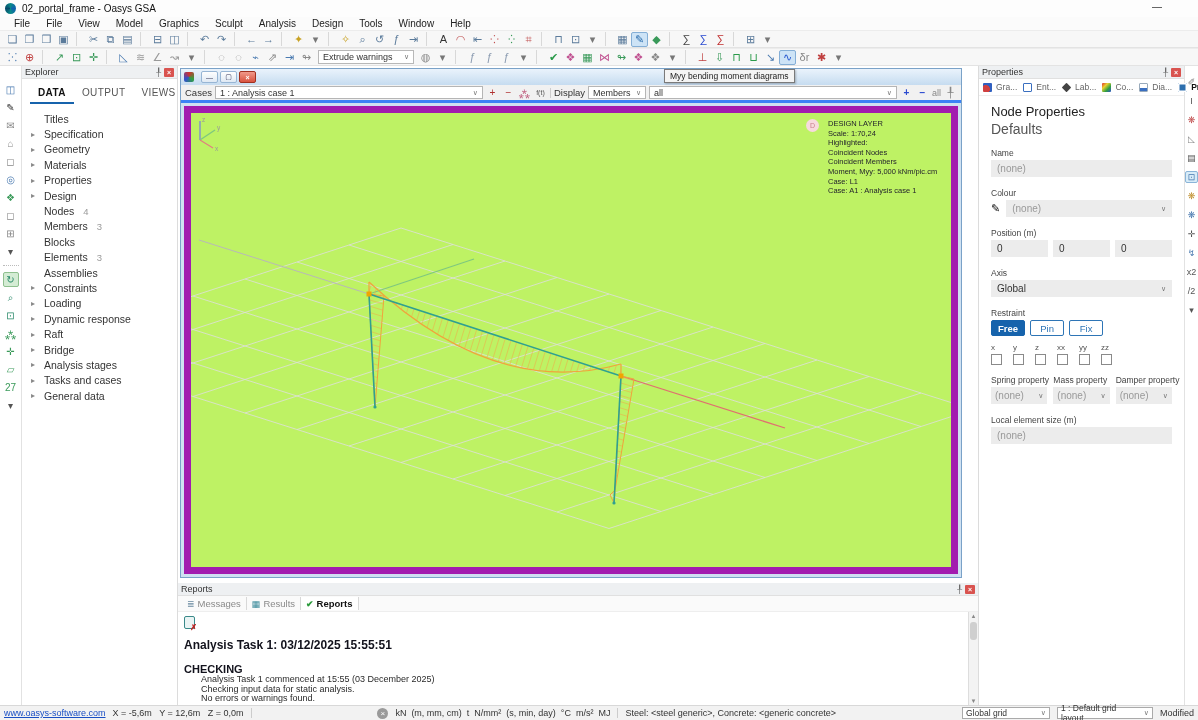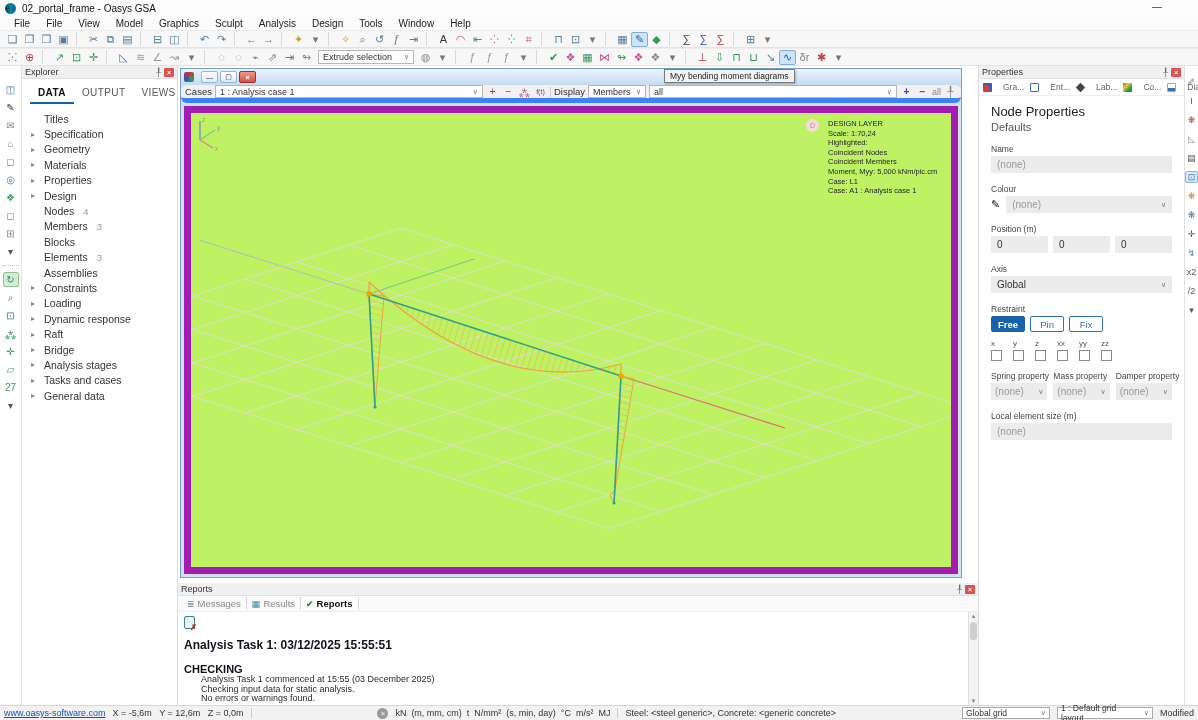--- a/index.html
+++ b/index.html
@@ -54,21 +54,21 @@
   .tl{margin-left:2px;}
   .tc{margin-left:9px;color:#9a9a9a;font-size:9.5px;}
 
   
   .gwin{position:absolute;left:180px;top:68px;width:782px;height:510px;background:#cfe1f2;border:1px solid #7aa2c8;}
   .gw-title{height:16px;display:flex;align-items:center;background:linear-gradient(#eaf3fc,#c6dcf0);font-size:9.5px;color:#1a1a2a;padding:0 3px;}
   .gw-icon{width:10px;height:10px;background:conic-gradient(#d03030,#30a040,#3050d0,#d03030);border-radius:2px;margin-right:5px;flex:none;}
   .gw-title .t{flex:1;}
   .wbtn{width:17px;height:12px;border:1px solid #97b5d4;background:linear-gradient(#fefefe,#dfe9f4);border-radius:2px;font-size:7px;color:#335;display:flex;align-items:center;justify-content:center;margin-left:2px;}
   .wbtn.close{background:linear-gradient(#f0998a,#d9533f);border-color:#a03020;color:#fff;font-weight:bold;}
-  .gw-cases{height:18px;background:#f1f1f1;border-bottom:5px solid #3b82f6;display:flex;align-items:center;font-size:9.5px;color:#333;padding:0 4px;gap:3px;border-radius:6px;}
+  .gw-cases{height:18px;background:#f1f1f1;border-bottom:3px solid #3b82f6;display:flex;align-items:center;font-size:9.5px;color:#333;padding:0 4px;gap:3px;}
   .box{background:#fff;border:1px solid #b5b5b5;height:13px;font-size:9px;color:#333;display:flex;align-items:center;padding:0 4px;justify-content:space-between;gap:4px;}
   .chev{font-size:7px;color:#777;}
   .cbi{width:13px;text-align:center;font-size:10px;flex:none;}
   .gw-canvas{position:absolute;left:3px;top:37px;right:3px;bottom:3px;background:#bef264;border:7px solid #a21caf;overflow:hidden;}
   .gw-canvas svg{position:absolute;left:0;top:0;}
 
   .anno{position:absolute;left:615px;top:6px;width:155px;font-size:7.5px;line-height:9.6px;color:#24242c;}
   .anno .badge{position:absolute;left:0;top:0;width:13px;height:13px;border-radius:50%;background:#f7dade;color:#c87f8c;font-size:7px;display:flex;align-items:center;justify-content:center;}
   .anno .lines{margin-left:22px;}
   .triad{position:absolute;left:5px;bottom:5px;width:36px;height:40px;}
@@ -88,33 +88,33 @@
   .rep-h2{margin-top:11px;font-size:11px;font-weight:bold;color:#12121c;}
   .rep-line{margin-left:17px;font-size:9px;color:#2a2a2a;line-height:9.6px;}
   .rep-line:first-of-type{margin-top:4px;}
   .rep-scroll{position:absolute;right:0;top:29px;bottom:0;width:10px;background:#f3f3f3;border-left:1px solid #ddd;display:flex;flex-direction:column;align-items:center;justify-content:space-between;padding:1px 0;}
   .rs-arrow{font-size:6px;color:#888;}
   .rs-thumb{position:absolute;top:10px;left:1px;width:7px;height:18px;background:#cfcfcf;border-radius:3px;}
 
   
   .props{position:absolute;left:978px;top:66px;width:206px;bottom:15px;background:#fff;border-left:1px solid #dcdcdc;}
   .ptabs{height:17px;display:flex;align-items:center;padding:0 3px;font-size:8.5px;color:#666;border-bottom:1px solid #eee;gap:2px;}
-  .ptab{display:flex;align-items:center;gap:11px;padding:1px 1px;}
+  .ptab{display:flex;align-items:center;gap:4px;padding:1px 1px;}
   .ptab.active .ptlabel{color:#111;font-weight:bold;}
   .ptab.sep{width:1px;height:10px;background:#ccc;padding:0;}
   .pticon{width:9px;height:9px;border-radius:1px;background:#888;flex:none;}
   .ic-gra{background:radial-gradient(circle at 30% 70%,#d04040 0 45%,#3060c0 50% 100%);}
   .ic-ent{background:#fff;border:1.5px solid #3a6fc0;}
   .ic-lab{background:#444;transform:rotate(45deg) scale(.75);}
   .ic-co{background:linear-gradient(135deg,#e03030,#e8d030,#30a040,#3050d0);}
   .ic-dia{background:linear-gradient(#fff 55%,#3a6fc0 55%);border:1px solid #9ab;}
   .ic-pro{background:#2e6fae;box-shadow:inset 0 0 0 1.5px #fff,inset 0 0 0 3px #2e6fae;}
   .pcontent{padding:8px 12px 0 12px;}
   .p-h1{font-size:13px;color:#222;}
-  .p-sub{font-size:11px;color:#555;margin-top:2px;}
+  .p-sub{font-size:14px;color:#555;margin-top:2px;}
   .flabel{font-size:8.5px;color:#444;margin-top:11px;margin-bottom:2px;}
   .pinput{height:17px;background:#ececec;font-size:10px;color:#999;display:flex;align-items:center;padding:0 6px;justify-content:space-between;}
   .pinput.dark{color:#333;}
   .prow{display:flex;gap:5px;}
   .prow .pinput{flex:1;}
   .colrow{display:flex;align-items:center;gap:6px;}
   .penicon{font-size:11px;color:#111;transform:rotate(0deg);}
   .colrow .pinput{flex:1;}
   .rbtns{display:flex;gap:5px;margin-top:2px;}
   .rbtn{height:16px;min-width:34px;border:1px solid #2e75b6;color:#2e75b6;font-size:9.5px;display:flex;align-items:center;justify-content:center;background:#fff;border-radius:2px;padding:0 6px;}
@@ -338,21 +338,21 @@
           <span class="g">⇗</span>
         </span>
         <span class="tbi" style="color: rgb(74, 122, 176);">
           <span class="g">⇥</span>
         </span>
         <span class="tbi" style="color: rgb(136, 136, 136);">
           <span class="g">↬</span>
         </span>
       </span>
     <span class="tb-extrude">
-      <span>Extrude selection</span>
+      <span>Extrude warnings</span>
       <span class="chev">∨</span>
     </span>
     <span style="display:flex;align-items:center">
         <span class="tbi" style="color: rgb(136, 136, 136);">
           <span class="g">◍</span>
         </span>
         <span class="tbi" style="color: rgb(119, 119, 119);">
           <span class="g">▾</span>
         </span>
         <span class="tbi sep"></span>

